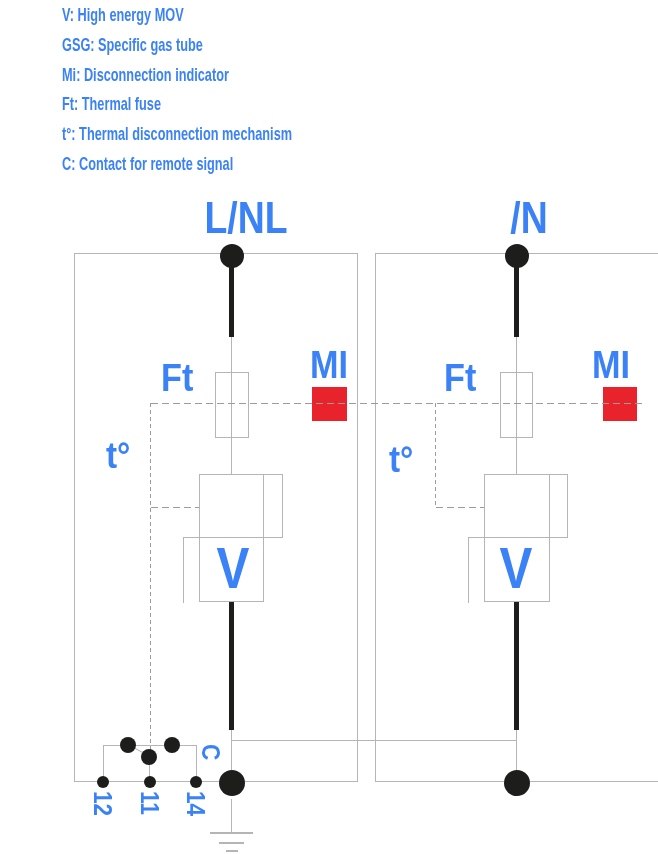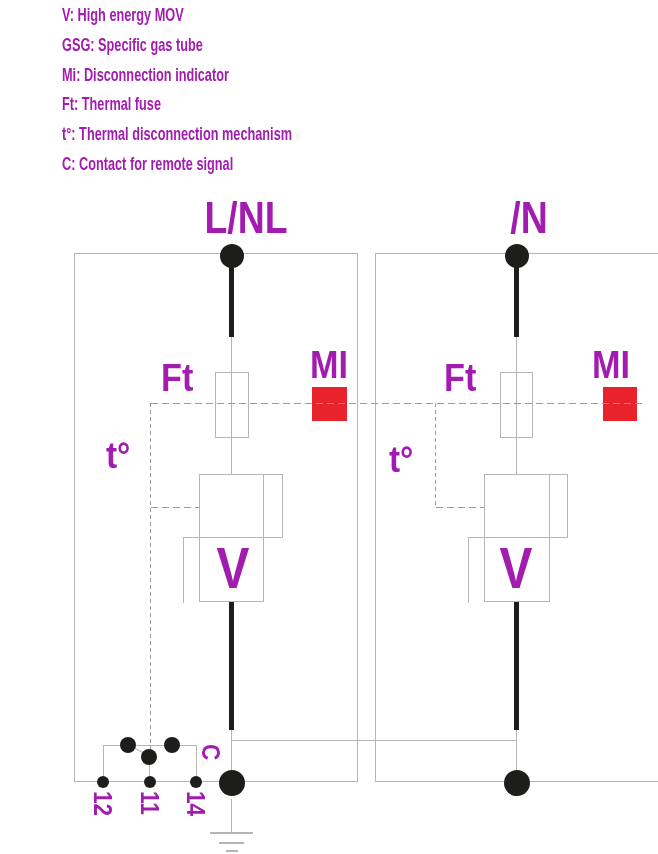--- a/index.html
+++ b/index.html
@@ -1,18 +1,18 @@
 <!DOCTYPE html>
 <html><head>
 <meta charset="utf-8">
 <style>
   html,body{margin:0;padding:0;background:#fff;}
   .canvas{
     position:relative;width:658px;height:854px;background:#fff;overflow:hidden;
-    font-family:"Liberation Sans","DejaVu Sans",sans-serif;color:#a21caf;
+    font-family:"Liberation Sans","DejaVu Sans",sans-serif;color:#3b82f6;
   }
   
   .legend{position:absolute;left:62px;top:0;font-size:19px;font-weight:700;line-height:29.8px;}
   .legend .lg-line{transform:scaleX(0.67);transform-origin:left center;white-space:nowrap;}
   .gline{position:absolute;background:#b5b5b5;}
   .kline{position:absolute;background:#1d1d1b;}
   .gbox{position:absolute;border:1px solid #b5b5b5;box-sizing:border-box;background:transparent;}
   .dot{position:absolute;background:#1d1d1b;border-radius:50%;}
   .dash-h{position:absolute;height:1.3px;background:repeating-linear-gradient(to right,#9b9b9b 0,#9b9b9b 7px,transparent 7px,transparent 11px);}
   .dash-v{position:absolute;width:1.3px;background:repeating-linear-gradient(to bottom,#9b9b9b 0,#9b9b9b 4px,transparent 4px,transparent 7px);}

